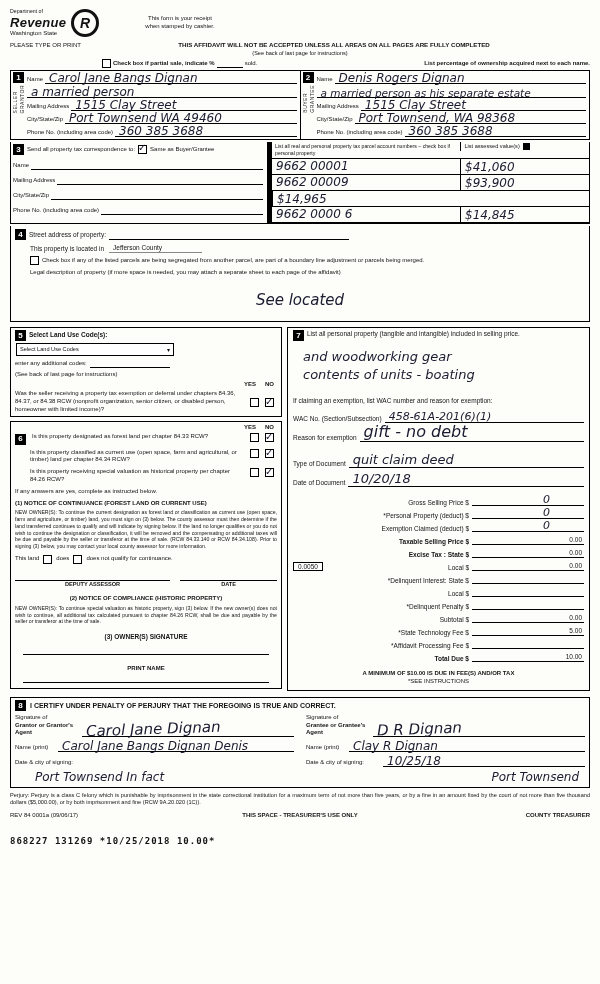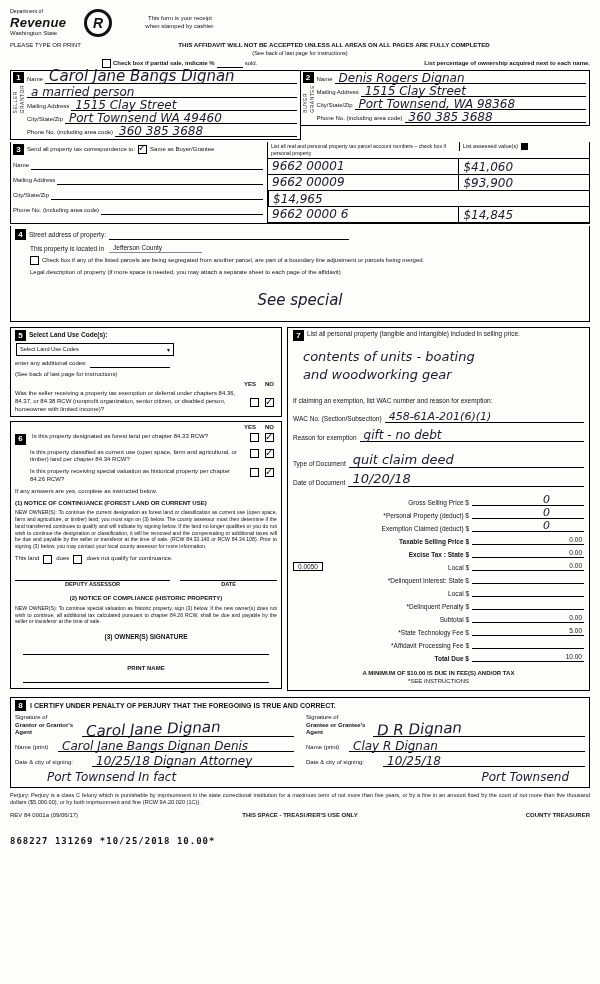--- a/index.html
+++ b/index.html
@@ -34,21 +34,21 @@
   .ratebox{border:1px solid #000;font-size:6.5px;padding:0 4px;margin-right:5px;background:#fff}
   .blksq{width:7px;height:7px;background:#000;display:inline-block;flex:none}
   .sigrow{display:flex;align-items:flex-end;gap:3px;min-height:15px}
 </style>
 </head>
 <body>
 
 <div class="page">
 
   <div class="row" style="align-items:center">
-    <div class="row" style="width:118px;align-items:flex-end;gap:17px">
+    <div class="row" style="width:118px;align-items:flex-end;gap:4px">
       <div>
         <div class="fz5">Department of</div>
         <div style="font-size:13px;font-weight:bold;font-style:italic;letter-spacing:.3px">Revenue</div>
         <div class="fz6">Washington State</div>
       </div>
       <svg width="30" height="30" viewBox="0 0 30 30">
         <circle cx="15" cy="15" r="12.5" fill="none" stroke="#111" stroke-width="3"></circle>
         <text x="15" y="20" font-size="14" font-weight="bold" font-style="italic" text-anchor="middle" fill="#111">R</text>
       </svg>
     </div>
@@ -81,21 +81,21 @@
         <span class="num">1</span>
         <span style="display:flex;gap:1px">
           <span class="vword">SELLER</span>
           <span class="vword">GRANTOR</span>
         </span>
       </div>
       <div style="flex:1;padding:0 3px 2px 1px">
         <div class="frow">
           <span class="fz6">Name</span>
           <span class="uf">
-            <span class="hw" style="font-size:15px">Carol Jane Bangs Dignan</span>
+            <span class="hw" style="font-size:12px">Carol Jane Bangs Dignan</span>
           </span>
         </div>
         <div class="uf" style="height:13px">
           <span class="hw" style="font-size:12px">a married person</span>
         </div>
         <div class="frow">
           <span class="fz6">Mailing Address</span>
           <span class="uf">
             <span class="hw" style="font-size:12px">1515 Clay Street</span>
           </span>
@@ -123,20 +123,23 @@
           <span class="vword">GRANTEE</span>
         </span>
       </div>
       <div style="flex:1;padding:0 3px 2px 1px">
         <div class="frow">
           <span class="fz6">Name</span>
           <span class="uf">
             <span class="hw" style="font-size:12px">Denis Rogers Dignan</span>
           </span>
         </div>
+        <div class="uf" style="height:13px">
+          <span class="hw" style="font-size:10.5px">a married person as his separate estate</span>
+        </div>
         <div class="frow">
           <span class="fz6">Mailing Address</span>
           <span class="uf">
             <span class="hw" style="font-size:12px">1515 Clay Street</span>
           </span>
         </div>
         <div class="frow">
           <span class="fz6">City/State/Zip</span>
           <span class="uf">
             <span class="hw" style="font-size:12px">Port Townsend, WA 98368</span>
@@ -170,21 +173,21 @@
       </div>
       <div class="frow" style="min-height:15px">
         <span class="fz6">City/State/Zip</span>
         <span class="uf"></span>
       </div>
       <div class="frow" style="min-height:15px">
         <span class="fz6">Phone No. (including area code)</span>
         <span class="uf"></span>
       </div>
     </div>
-    <div style="flex:1;border-left:1px solid #000000">
+    <div style="flex:1;border-left:5px solid #000000">
       <div class="row" style="border-bottom:1px solid #000">
         <div class="fz5" style="flex:1.5;padding:1px 3px">List all real and personal property tax parcel account numbers – check box if personal property</div>
         <div style="flex:1;border-left:1px solid #000;padding:1px 3px;display:flex;gap:3px;align-items:center">
           <span class="fz55">List assessed value(s)</span>
           <span class="blksq"></span>
         </div>
       </div>
       <div class="prow">
         <div class="pcell" style="flex:1.5"><span class="hw" style="font-size:12px">9662 00001</span></div>
         <div class="pcell" style="flex:1;border-left:1px solid #000;height:100%;display:flex;align-items:flex-end">
@@ -220,21 +223,21 @@
     <div class="row fz65" style="margin:4px 0 3px 15px;gap:5px;align-items:flex-end">
       <span>This property is located in</span>
       <span style="border-bottom:1px solid #888;padding:0 40px 0 4px">Jefferson County</span>
     </div>
     <div class="row fz6" style="gap:3px;margin-left:15px;align-items:center">
       <span class="cb"></span>
       <span style="flex:1">Check box if any of the listed parcels are being segregated from another parcel, are part of a boundary line adjustment or parcels being merged.</span>
     </div>
     <div class="fz6" style="margin:4px 0 0 15px">Legal description of property (if more space is needed, you may attach a separate sheet to each page of the affidavit)</div>
     <div class="c" style="margin:14px 0 10px">
-      <span class="hw" style="font-size:15px">See special</span>
+      <span class="hw" style="font-size:15px">See located</span>
     </div>
   </div>
 
   <div class="row" style="margin-top:5px;gap:5px;align-items:flex-start">
     <div style="width:272px">
 
       <div class="box" style="padding:2px 4px">
         <div class="row" style="gap:3px;align-items:center">
           <span class="num">5</span>
           <span class="fz65 b">Select Land Use Code(s):</span>
@@ -308,34 +311,34 @@
         <div style="border-bottom:1px solid #000;height:10px;margin:0 8px 3px"></div>
       </div>
     </div>
 
     <div class="box" style="flex:1;padding:2px 5px">
       <div class="row" style="gap:3px">
         <span class="num">7</span>
         <span class="fz65" style="flex:1">List all personal property (tangible and intangible) included in selling price.</span>
       </div>
       <div style="margin:6px 0 2px 10px">
+        <div><span class="hw" style="font-size:13px">and woodworking gear</span></div>
         <div><span class="hw" style="font-size:13px">contents of units - boating</span></div>
-        <div><span class="hw" style="font-size:13px">and woodworking gear</span></div>
       </div>
       <div class="fz65" style="margin-top:14px">If claiming an exemption, list WAC number and reason for exemption:</div>
       <div class="row fz65" style="align-items:flex-end;margin-top:6px;gap:3px">
         <span>WAC No. (Section/Subsection)</span>
         <span class="uf">
           <span class="hw" style="font-size:11px">458-61A-201(6)(1)</span>
         </span>
       </div>
       <div class="row fz65" style="align-items:flex-end;margin-top:7px;gap:3px">
         <span>Reason for exemption</span>
         <span class="uf">
-          <span class="hw" style="font-size:12px">gift - no debt</span>
+          <span class="hw" style="font-size:16px">gift - no debt</span>
         </span>
       </div>
       <div class="row fz65" style="align-items:flex-end;margin-top:14px;gap:3px">
         <span>Type of Document</span>
         <span class="uf">
           <span class="hw" style="font-size:13px">quit claim deed</span>
         </span>
       </div>
       <div class="row fz65" style="align-items:flex-end;margin-top:7px;gap:3px">
         <span>Date of Document</span>
@@ -461,25 +464,22 @@
           </span>
         </div>
         <div class="sigrow">
           <span class="fz6" style="width:40px">Name (print)</span>
           <span class="uf">
             <span class="hw" style="font-size:12px">Carol Jane Bangs Dignan Denis</span>
           </span>
         </div>
         <div class="sigrow">
           <span class="fz6" style="width:74px">Date &amp; city of signing:</span>
-          <span class="uf">
-            <span class="hw" style="font-size:12px">10/25/18 Dignan Attorney</span>
-          </span>
-        </div>
-        <div style="margin-left:32px"><span class="hw" style="font-size:12px">Port Townsend In fact</span></div>
+        </div>
+        <div style="margin-left:20px"><span class="hw" style="font-size:12px">Port Townsend In fact</span></div>
       </div>
       <div style="flex:1">
         <div class="sigrow">
           <span class="fz6" style="width:64px">
             <span>Signature of</span><br>
             <span class="b">Grantee or Grantee's Agent</span>
           </span>
           <span class="uf">
             <span class="hw" style="font-size:15px;transform:rotate(-2deg);display:inline-block">D R Dignan</span>
           </span>
@@ -489,21 +489,21 @@
           <span class="uf">
             <span class="hw" style="font-size:12px">Clay R Dignan</span>
           </span>
         </div>
         <div class="sigrow">
           <span class="fz6" style="width:74px">Date &amp; city of signing:</span>
           <span class="uf">
             <span class="hw" style="font-size:12px">10/25/18</span>
           </span>
         </div>
-        <div class="r" style="margin-right:16px"><span class="hw" style="font-size:12px">Port Townsend</span></div>
+        <div class="r" style="margin-right:6px"><span class="hw" style="font-size:12px">Port Townsend</span></div>
       </div>
     </div>
   </div>
 
   <div class="fz55" style="margin-top:4px;text-align:justify">Perjury: Perjury is a class C felony which is punishable by imprisonment in the state correctional institution for a maximum term of not more than five years, or by a fine in an amount fixed by the court of not more than five thousand dollars ($5,000.00), or by both imprisonment and fine (RCW 9A.20.020 (1C)).</div>
 
   <div class="row fz6" style="margin-top:5px;align-items:center">
     <span style="width:150px">REV 84 0001a (09/06/17)</span>
     <span class="b c" style="flex:1">THIS SPACE - TREASURER'S USE ONLY</span>
     <span class="b r" style="width:150px">COUNTY TREASURER</span>

